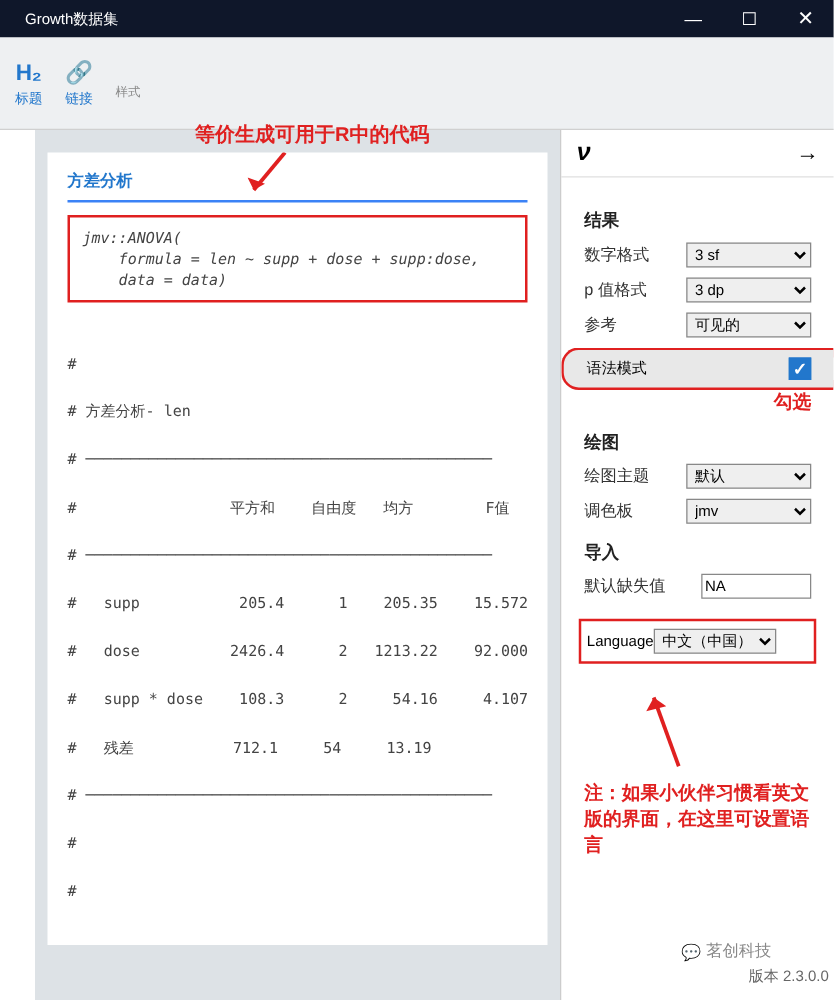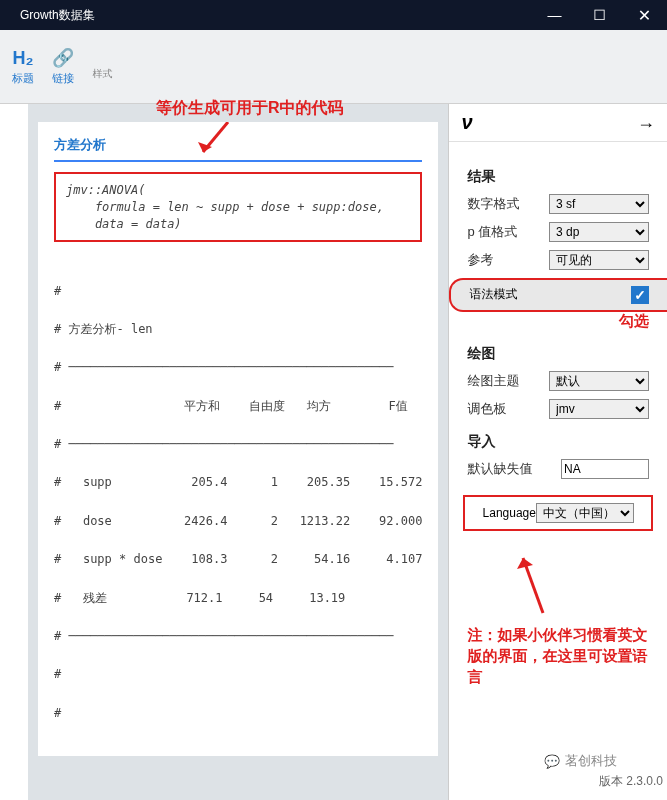--- a/index.html
+++ b/index.html
@@ -29,21 +29,21 @@
 .rprow { display: flex; align-items: center; justify-content: space-between; margin: 8px 0; font-size: 13px; color: #333; }
 .rpsection { font-size: 14px; font-weight: bold; margin-top: 14px; margin-bottom: 6px; color: #222; }
 .zoomgrp { display: flex; align-items: center; gap: 2px; }
 .zbtn { width: 22px; height: 22px; border: 1px solid #aaa; background: #fff; display: flex; align-items: center; justify-content: center; font-size: 13px; }
 .zval { padding: 0 6px; font-size: 12px; }
 select, input[type=text] { border: 1px solid #888; font-size: 12px; padding: 1px 2px; height: 20px; }
 select { width: 100px; }
 .chk { width: 18px; height: 18px; border: 1px solid #888; display: flex; align-items: center; justify-content: center; }
 .chk.checked { background: #2277cc; border-color: #2277cc; color: #fff; font-size: 14px; font-weight: bold; }
 .syntaxrow { background: #e8e8e8; margin: 0 -18px; padding: 6px 18px; border: 2px solid #e02020; border-radius: 14px 0 0 14px; border-right: none; display: flex; justify-content: space-between; align-items: flex-start; }
-.langrow { border: 2px solid #e02020; margin: 16px -4px; padding: 6px 4px; display: flex; justify-content: center; align-items: center; }
+.langrow { border: 2px solid #e02020; margin: 16px -4px; padding: 6px 4px; display: flex; justify-content: flex-start; align-items: center; }
 
 .annot { position: absolute; color: #e02020; font-weight: bold; font-size: 16px; }
 .arrow { position: absolute; }
 .version { position: absolute; bottom: 10px; right: 4px; font-size: 12px; color: #666; }
 .wechat { position: absolute; bottom: 30px; right: 50px; font-size: 13px; color: #888; display: flex; align-items: center; gap: 4px; }
 </style>
 </head>
 <body>
 
 <div class="titlebar">

